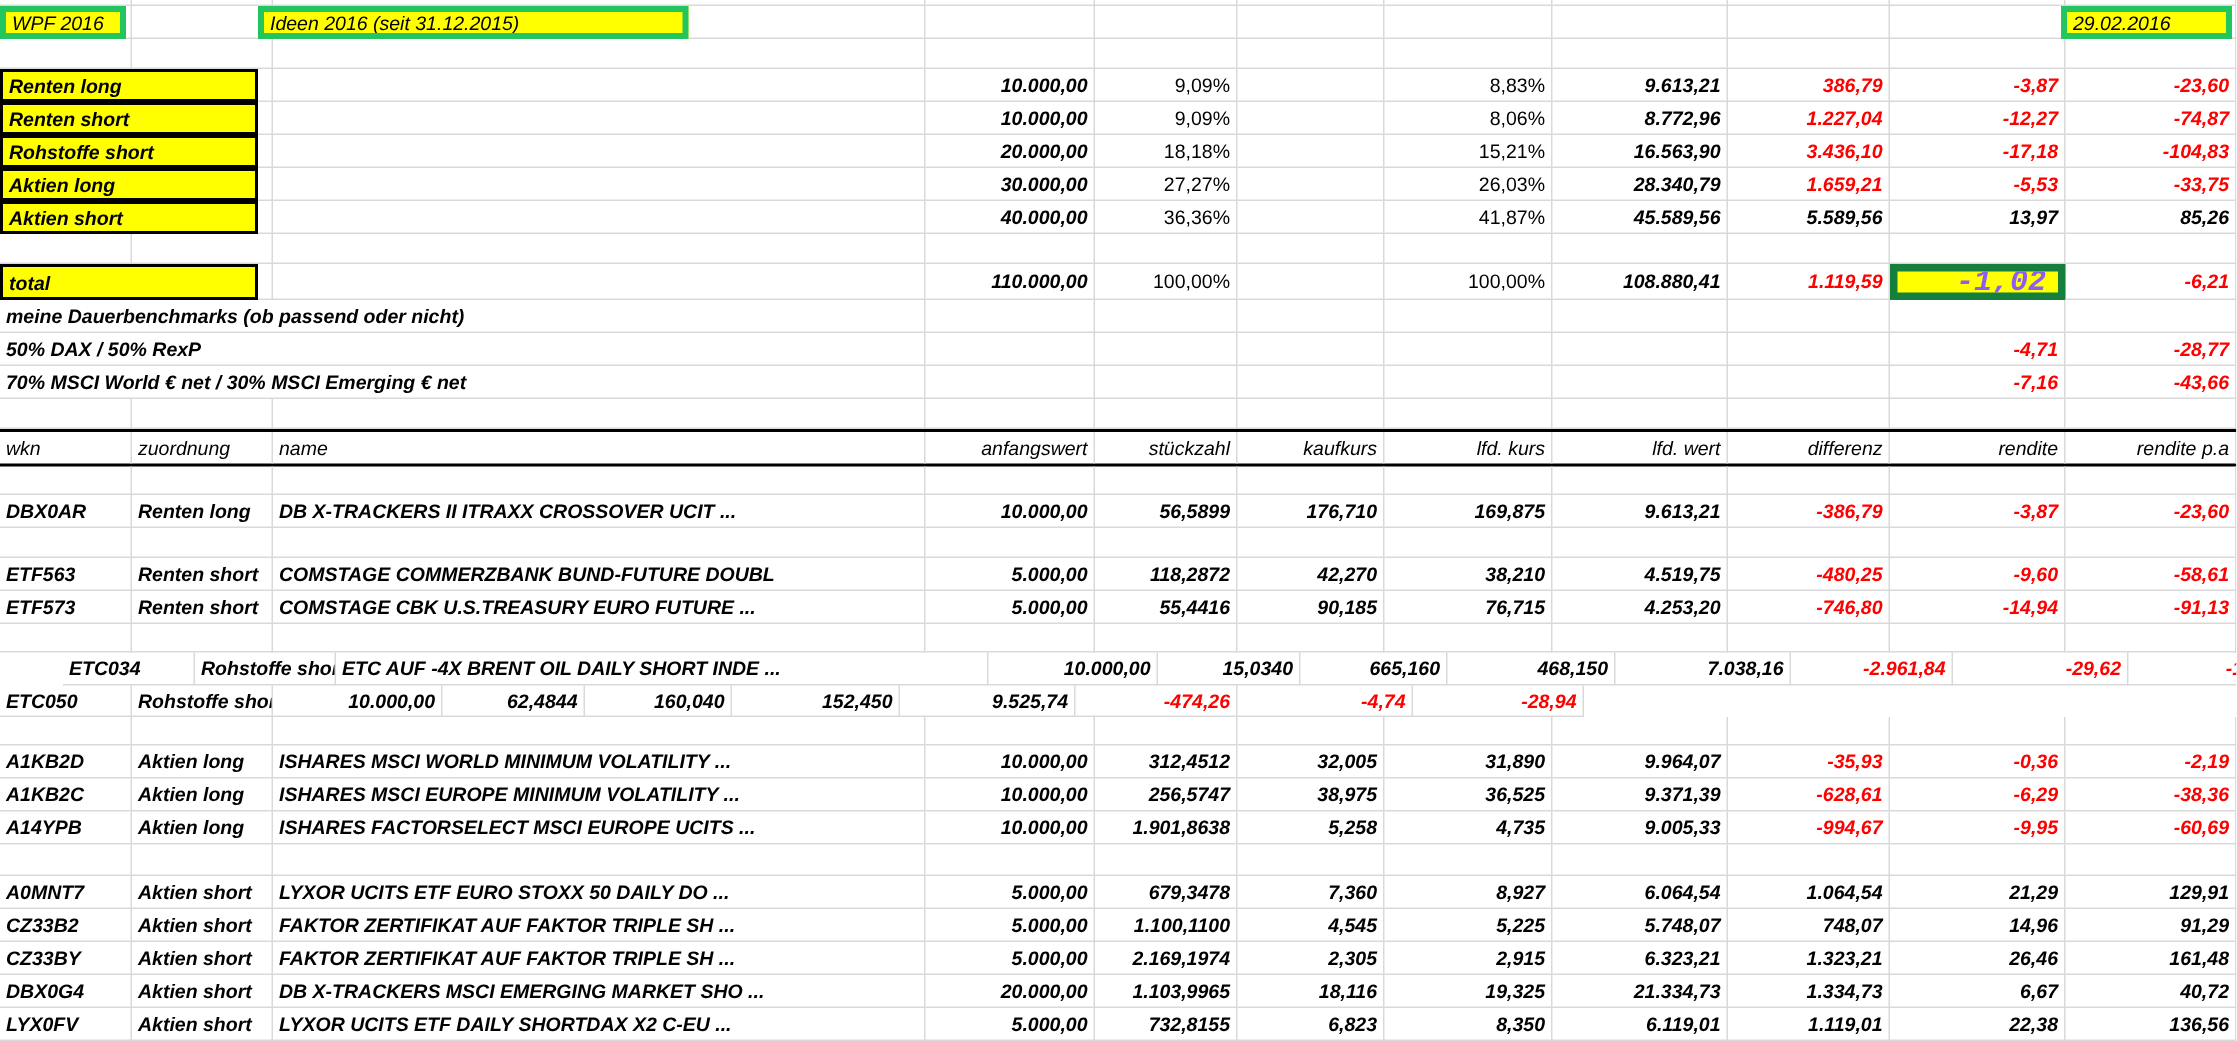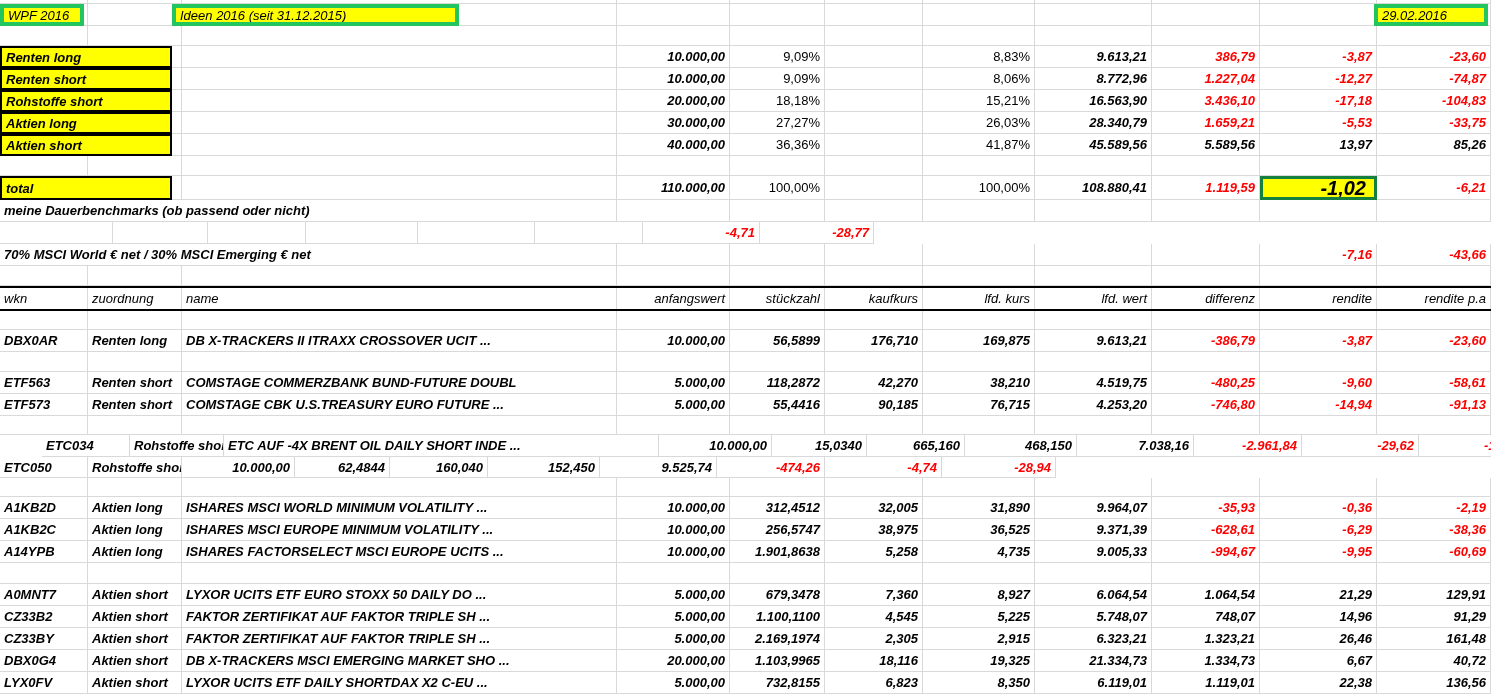--- a/index.html
+++ b/index.html
@@ -17,23 +17,23 @@
   .w0{width:88px}.w1{width:94px}.w2{width:435px}.w3{width:113px}
   .w4{width:95px}.w5{width:98px}.w6{width:112px}.w7{width:117px}
   .w8{width:108px}.w9{width:117px}.w10{width:114px}
   .wlab{width:172px}.wfill{width:10px}.wwide{width:617px}
   .b{font-weight:bold;font-style:italic;}
   .i{font-style:italic;}
   .r{justify-content:flex-end;text-align:right;}
   .red{color:#ff0000;}
   .ybox{background:#ffff00;border:2px solid #000;padding:0 4px;}
   .bigneg{
-    background:#ffff00;border:3px solid #15803d;font-size:20px;
-    font-weight:bold;font-style:italic;color:#000000;
-    justify-content:flex-end;padding:0 8px;
+    background:#ffff00;border:5px solid #15803d;font-size:20px;
+    font-weight:bold;font-style:italic;color:#8b5cf6;
+    justify-content:flex-end;padding:0 8px;font-family:Liberation Mono, monospace;
   }
   .thead-row{border-top:2px solid #000;border-bottom:2px solid #000;}
   .thead-row .c{border-bottom:none;}
   .titlebox{
     position:absolute;top:0;height:100%;box-sizing:border-box;
     background:#ffff00;border:4px solid #22c55e;display:flex;align-items:center;
     padding:0 4px;font-style:italic;font-size:13px;overflow:hidden;white-space:nowrap;
   }
   .box-wpf{left:0;width:84px;}
   .box-ideen{left:172px;width:287px;}
@@ -181,20 +181,21 @@
       <div class="c w3"></div>
       <div class="c w4"></div>
       <div class="c w5"></div>
       <div class="c w6"></div>
       <div class="c w7"></div>
       <div class="c w8"></div>
       <div class="c w9"></div>
       <div class="c w10"></div>
     </div>
     <div class="row" style="height: 22px;">
+      <div class="c wwide b">50% DAX / 50% RexP</div>
       <div class="c w3"></div>
       <div class="c w4"></div>
       <div class="c w5"></div>
       <div class="c w6"></div>
       <div class="c w7"></div>
       <div class="c w8"></div>
       <div class="c w9 b r red">-4,71</div>
       <div class="c w10 b r red">-28,77</div>
     </div>
     <div class="row" style="height: 22px;">

